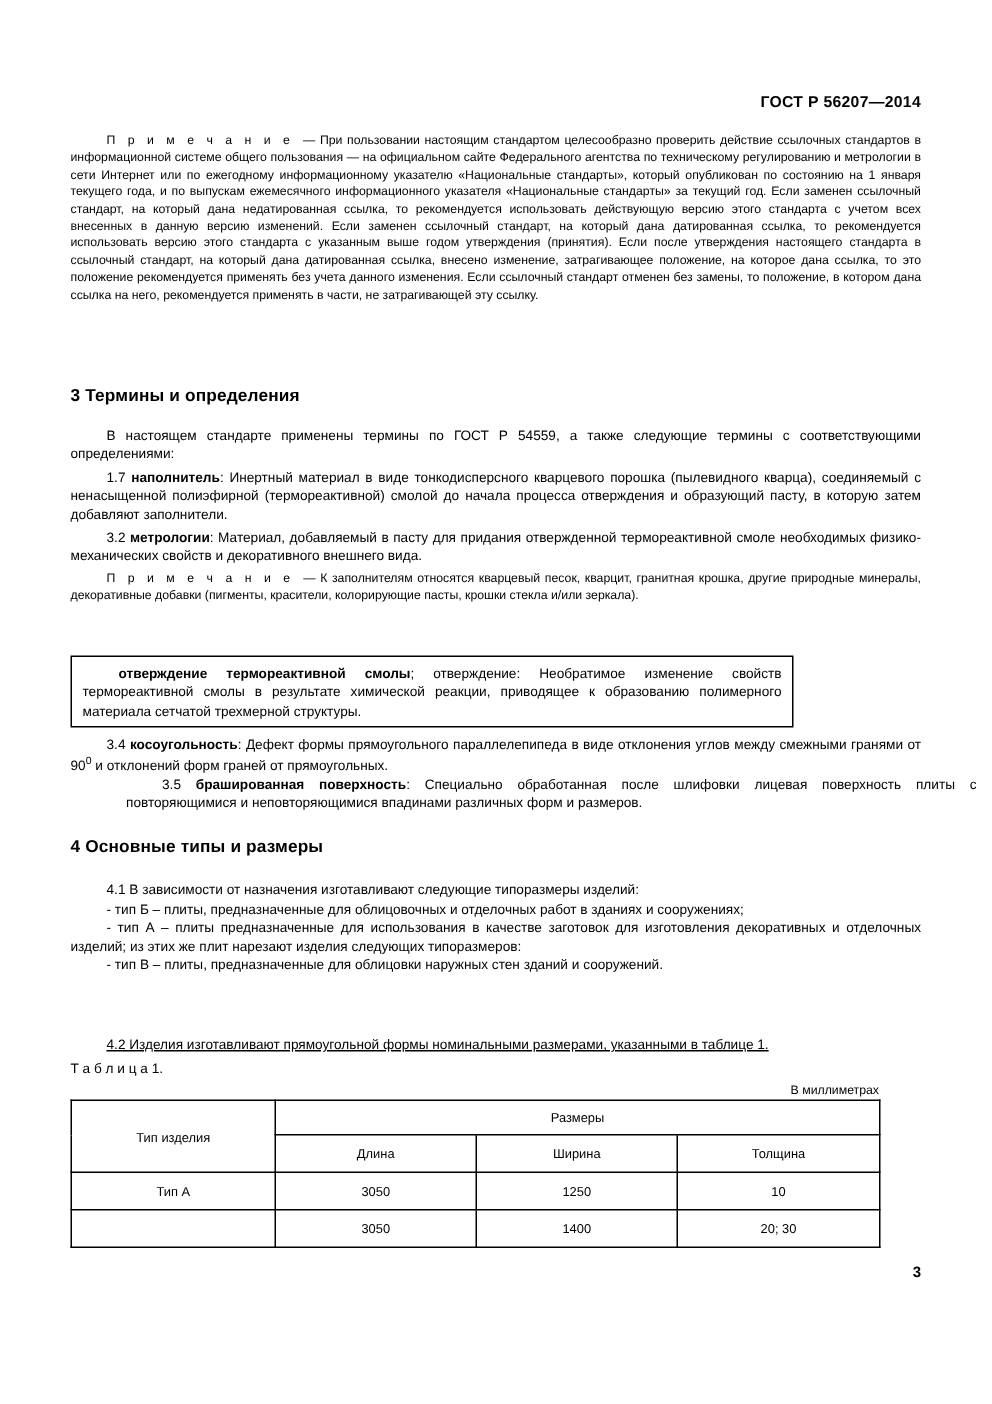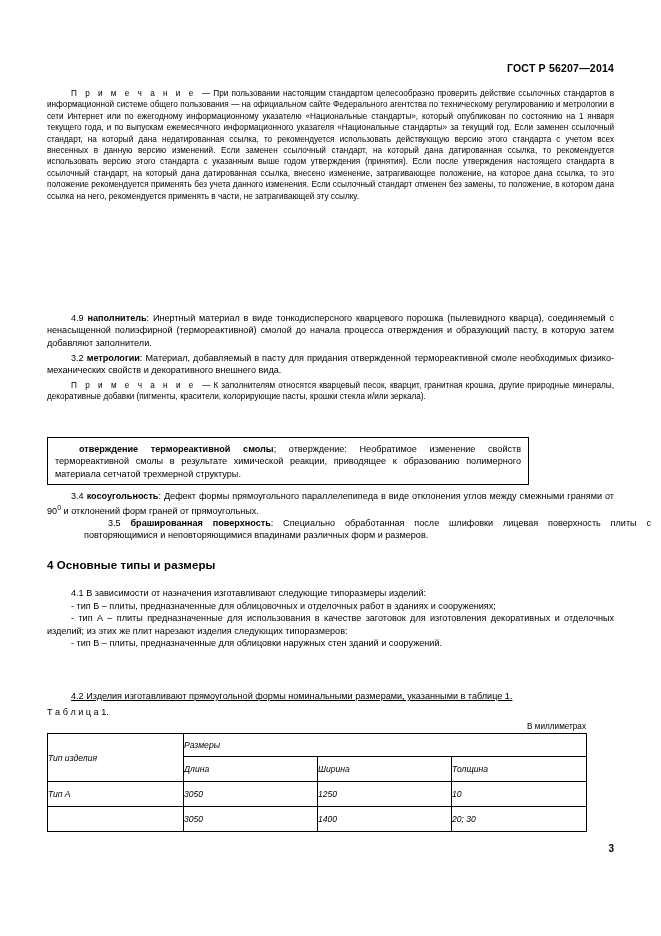--- a/index.html
+++ b/index.html
@@ -99,24 +99,24 @@
   table.sizes {
     position: absolute;
     left: 47px;
     width: 539px;
     border-collapse: collapse;
     table-layout: fixed;
   }
   table.sizes td {
     border: 1.4px solid #000;
     font-size: 8.6px;
+    text-align: center;
     vertical-align: middle;
     padding: 0;
     height: 24px;
-    font-style: italic;
   }
   table.sizes td.hdr-merge { height: 22px; }
   table.sizes col.c1 { width: 136px; }
   table.sizes col.c2 { width: 134px; }
   table.sizes col.c3 { width: 134px; }
   table.sizes col.c4 { width: 135px; }
 
   
   .page-number {
     position: absolute;
@@ -130,24 +130,30 @@
 <body>
 
 <div class="page">
 
   <div class="running-header">ГОСТ Р 56207—2014</div>
 
   <div class="body-block" style="top:88px;">
     <p class="note indent"><span class="spaced">П р и м е ч а н и е</span><span>&nbsp; </span><span>—</span> <span>При пользовании настоящим стандартом целесообразно проверить действие ссылочных стандартов в информационной системе общего пользования — на официальном сайте Федерального агентства по техническому регулированию и метрологии в сети Интернет или по ежегодному информационному указателю «Национальные стандарты», который опубликован по состоянию на 1 января текущего года, и по выпускам ежемесячного информационного указателя «Национальные стандарты» за текущий год. Если заменен ссылочный стандарт, на который дана недатированная ссылка, то рекомендуется использовать действующую версию этого стандарта с учетом всех внесенных в данную версию изменений. Если заменен ссылочный стандарт, на который дана датированная ссылка, то рекомендуется использовать версию этого стандарта с указанным выше годом утверждения (принятия). Если после утверждения настоящего стандарта в ссылочный стандарт, на который дана датированная ссылка, внесено изменение, затрагивающее положение, на которое дана ссылка, то это положение рекомендуется применять без учета данного изменения. Если ссылочный стандарт отменен без замены, то положение, в котором дана ссылка на него, рекомендуется применять в части, не затрагивающей эту ссылку.</span></p>
   </div>
 
-
+  <div class="body-block" style="top:257px;">
+    <h2>3 Термины и определения</h2>
+  </div>
+
+  <div class="body-block" style="top:284px;">
+    <p class="indent">В настоящем стандарте применены термины по ГОСТ Р 54559, а также следующие термины с соответствующими определениями:</p>
+  </div>
 
   <div class="body-block" style="top:312px;">
-    <p class="indent"><span>4.9</span> <b>наполнитель</b><span>: Инертный материал в виде тонкодисперсного кварцевого порошка (пылевидного кварца), соединяемый с ненасыщенной полиэфирной (термореактивной) смолой до начала процесса отверждения и образующий пасту, в которую затем добавляют заполнители.</span></p>
+    <p class="indent"><span>1.7</span> <b>наполнитель</b><span>: Инертный материал в виде тонкодисперсного кварцевого порошка (пылевидного кварца), соединяемый с ненасыщенной полиэфирной (термореактивной) смолой до начала процесса отверждения и образующий пасту, в которую затем добавляют заполнители.</span></p>
   </div>
 
   <div class="body-block" style="top:352px;">
     <p class="indent"><span>3.2</span> <b>метрологии</b><span>: Материал, добавляемый в пасту для придания отвержденной термореактивной смоле необходимых физико-механических свойств и декоративного внешнего вида.</span></p>
   </div>
 
   <div class="body-block" style="top:380px;">
     <p class="note indent"><span class="spaced">П р и м е ч а н и е</span><span>&nbsp; </span><span>—</span> <span>К заполнителям относятся кварцевый песок, кварцит, гранитная крошка, другие природные минералы, декоративные добавки (пигменты, красители, колорирующие пасты, крошки стекла и/или зеркала).</span></p>
   </div>
 

